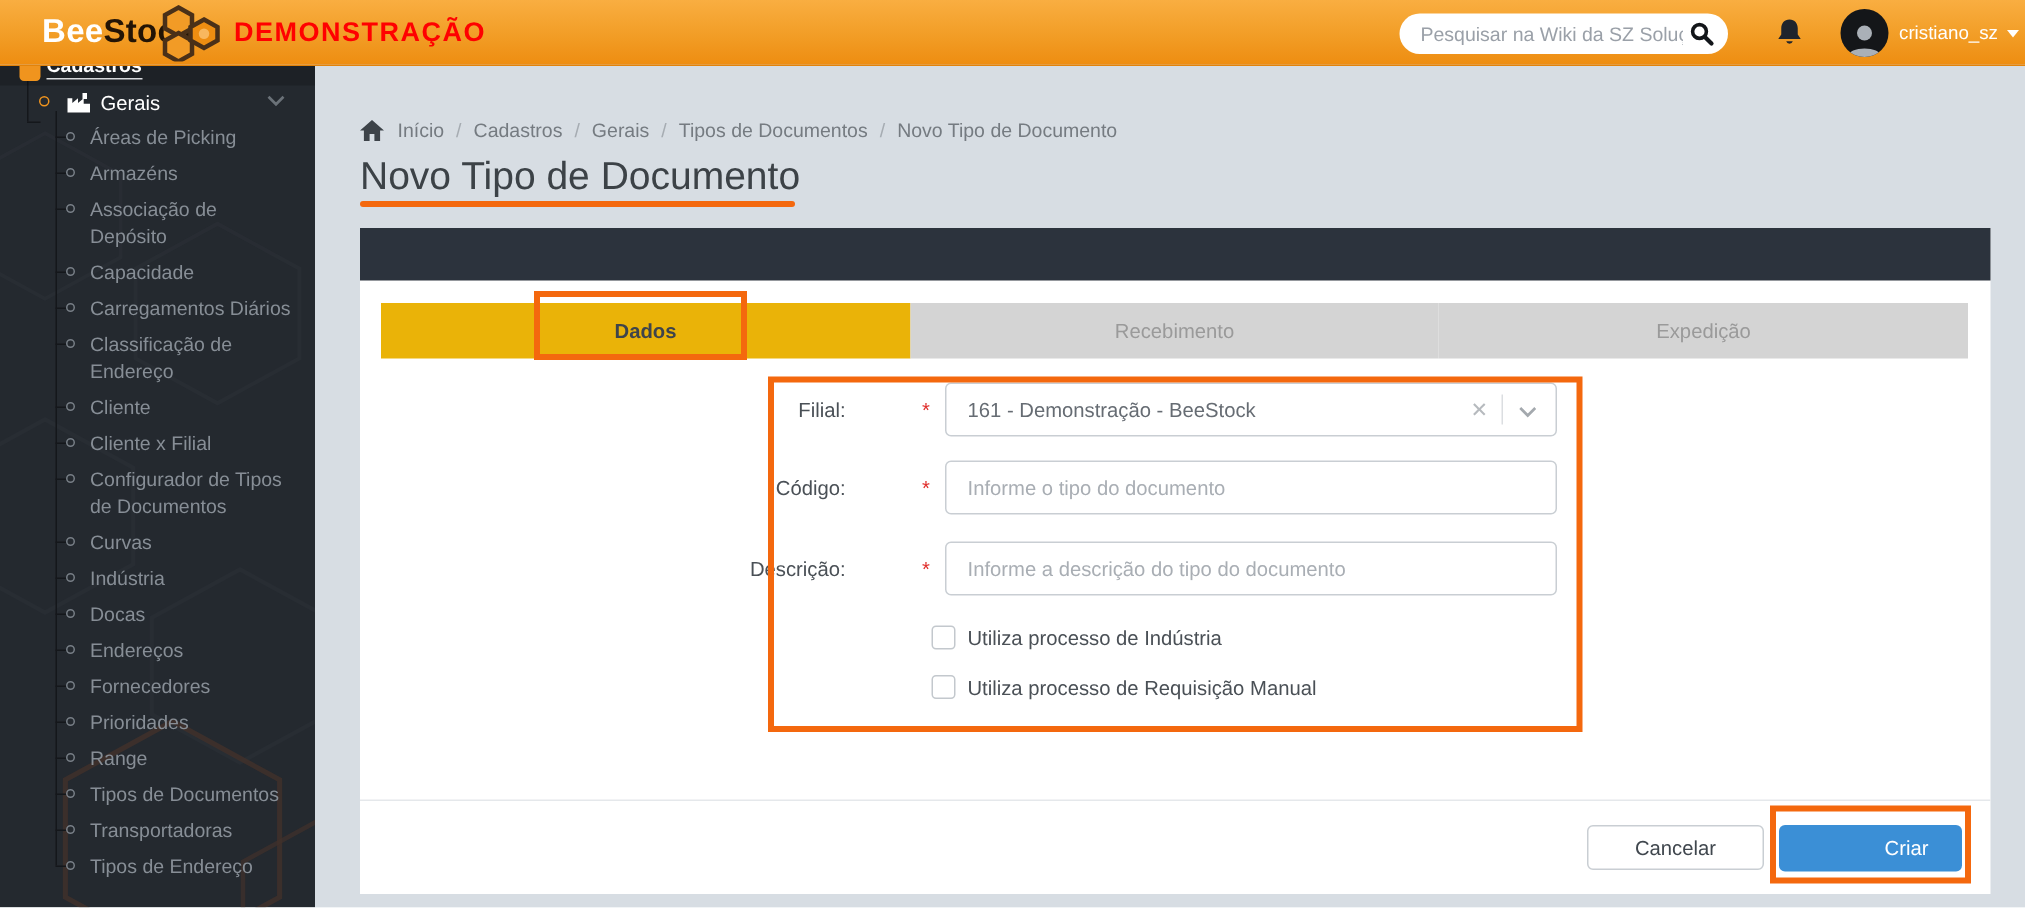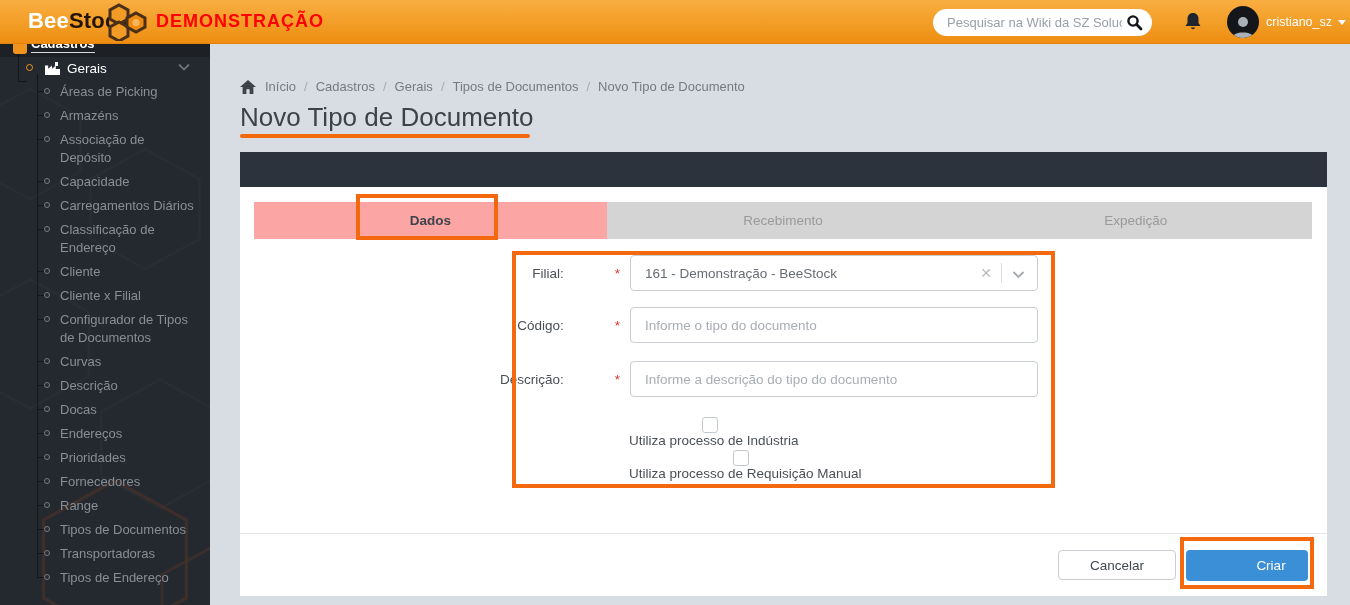--- a/index.html
+++ b/index.html
@@ -60,37 +60,37 @@
   .breadcrumb li:last-child::after { content:""; margin:0; }
   .page-title { position:absolute; left:240px; top:102px; font-size:26px; font-weight:400; color:#3c4247; }
   .title-underline { position:absolute; left:240px; top:134px; width:290px; height:4px; background:#f4680e; border-radius:2px; }
 
   
   .card { position:absolute; left:240px; top:152px; width:1087px; height:444px; background:#ffffff; }
   .card-darkbar { position:absolute; left:0; top:0; width:1087px; height:35px; background:#2c333d; }
   .tabs { position:absolute; left:14px; top:50px; width:1058px; height:37px; display:flex; }
   .tab { flex:1; display:flex; align-items:center; justify-content:center; font-size:13.5px;
     background:#d4d4d4; color:#9a9a9a; cursor:pointer; }
-  .tab.active { background:#fca5a5; color:#3e444b; font-weight:700; }
+  .tab.active { background:#eab308; color:#3e444b; font-weight:700; }
 
   .form-row-label { position:absolute; left:0; width:380px; height:36px; display:flex; align-items:center;
     justify-content:flex-end; font-size:13.5px; color:#4a5056;gap:47px; }
   .req { color:#e0312e; margin-left:4px; }
   .field { position:absolute; left:390px; width:408px; height:36px; }
   .field input { width:100%; height:100%; border:1px solid #c9ced3; border-radius:4px; padding:0 14px;
     font-size:13.5px; color:#555c63; font-family:"Liberation Sans",sans-serif; outline:none; }
   .field input::placeholder { color:#a9aeb4; }
   .select-box { width:100%; height:100%; border:1px solid #c9ced3; border-radius:4px; display:flex;
     align-items:center; padding:0 10px 0 14px; cursor:pointer; background:#fff; }
   .select-value { flex:1; font-size:13.5px; color:#666c73; }
   .clear-x { font-size:14px; color:#b6babe; padding:0 9px; cursor:pointer; }
   .select-divider { width:1px; height:20px; background:#dbdee1; }
   .select-chev { padding:2px 2px 0 10px; cursor:pointer; display:flex; }
 
-  .cb-row { position:absolute; left:381px; display:flex; align-items:center; cursor:pointer;flex-direction:column; }
+  .cb-row { position:absolute; left:381px; display:flex; align-items:center; cursor:pointer; }
   .cb { width:16px; height:16px; border:1px solid #c3c8cd; border-radius:3px; background:#fff; }
   .cb-label { margin-left:8px; font-size:13.5px; color:#4a5056; }
 
   .card-footer { position:absolute; left:0; top:381px; width:1087px; height:80px; border-top:1px solid #e5e8eb; }
   .btn-cancel { position:absolute; left:818px; top:16px; width:118px; height:30px; background:#ffffff;
     border:1px solid #c9ced3; border-radius:4px; font-size:13.5px; color:#40474e; cursor:pointer;
     font-family:"Liberation Sans",sans-serif; }
   .btn-create { position:absolute; left:946px; top:16px; width:122px; height:31px; background:#3b8fd6;
     border:none; border-radius:4px; font-size:13.5px; color:#ffffff; cursor:pointer;
     font-family:"Liberation Sans",sans-serif;padding-left:48px; }
@@ -223,41 +223,41 @@
       <span class="nav-label">Configurador de Tipos de Documentos</span>
     </li>
 
     <li class="nav-item">
       <span class="bullet"></span>
       <span class="nav-label">Curvas</span>
     </li>
 
     <li class="nav-item">
       <span class="bullet"></span>
-      <span class="nav-label">Descrição</span>
+      <span class="nav-label">Indústria</span>
     </li>
 
     <li class="nav-item">
       <span class="bullet"></span>
       <span class="nav-label">Docas</span>
     </li>
 
     <li class="nav-item">
       <span class="bullet"></span>
       <span class="nav-label">Endereços</span>
     </li>
 
     <li class="nav-item">
       <span class="bullet"></span>
+      <span class="nav-label">Fornecedores</span>
+    </li>
+
+    <li class="nav-item">
+      <span class="bullet"></span>
       <span class="nav-label">Prioridades</span>
-    </li>
-
-    <li class="nav-item">
-      <span class="bullet"></span>
-      <span class="nav-label">Fornecedores</span>
     </li>
 
     <li class="nav-item">
       <span class="bullet"></span>
       <span class="nav-label">Range</span>
     </li>
 
     <li class="nav-item">
       <span class="bullet"></span>
       <span class="nav-label">Tipos de Documentos</span>

